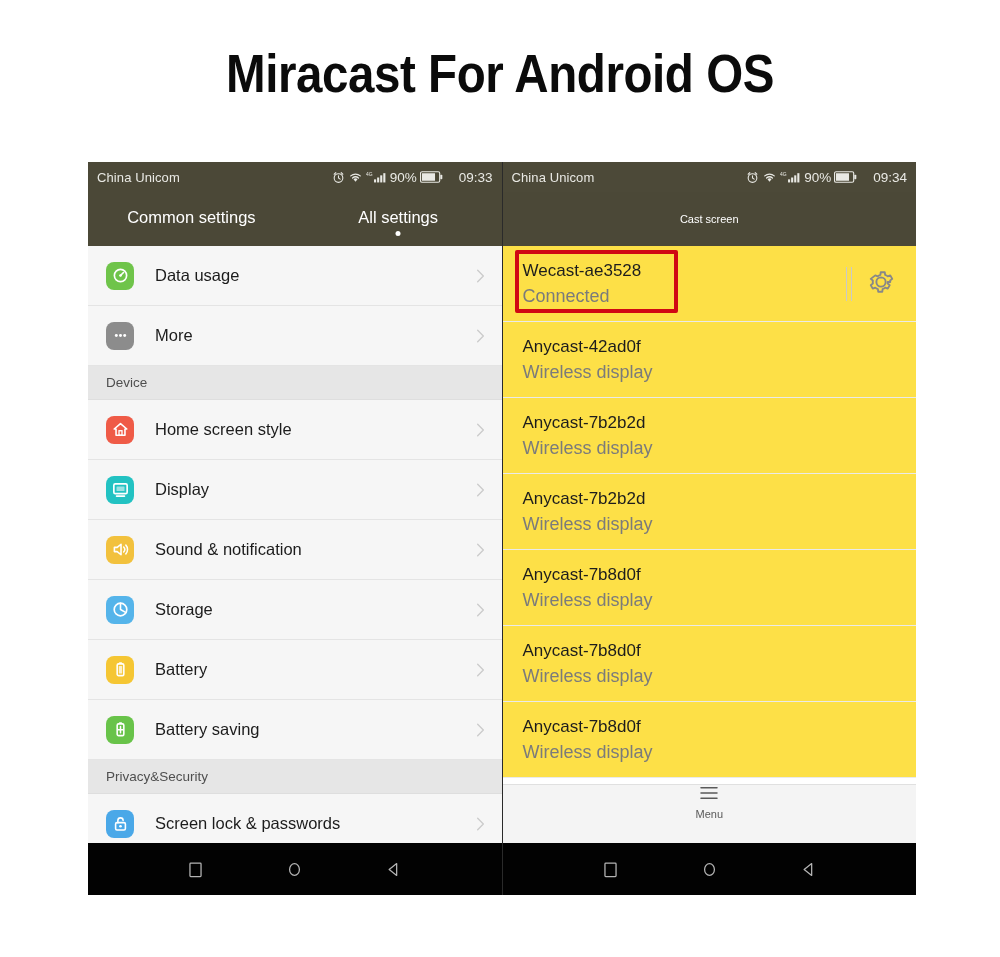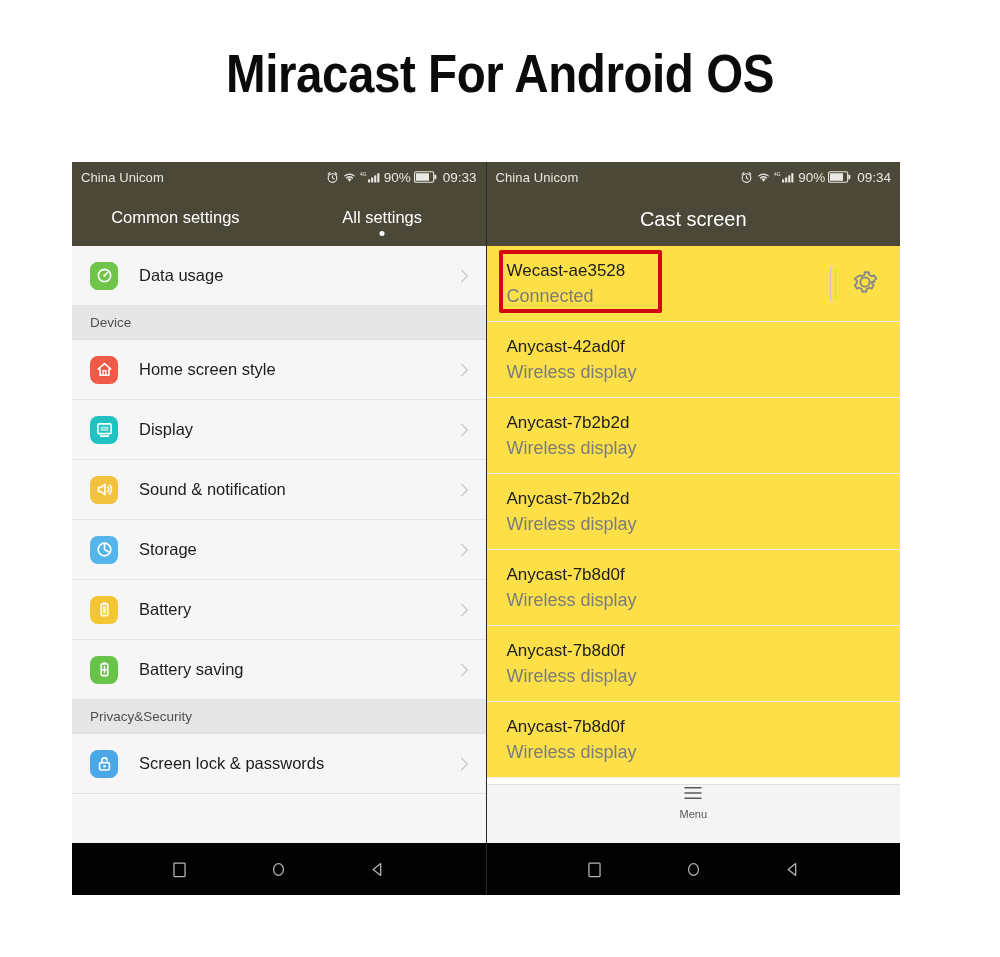--- a/index.html
+++ b/index.html
@@ -29,21 +29,21 @@
     letter-spacing: -0.5px;
     color: #0b0b0b;
     transform: scaleX(0.88);
     transform-origin: center center;
     white-space: nowrap;
   }
 
   
   #phones {
     position: absolute;
-    left: 72px;
+    left: 88px;
     top: 162px;
     width: 828px;
     height: 733px;
     display: flex;
     background: #000;
   }
   .phone {
     width: 414px;
     height: 733px;
     position: relative;
@@ -69,21 +69,21 @@
   .phone.right .statusbar { background: #4c4938; }
   .carrier { flex: 0 0 auto; letter-spacing: 0.1px; }
   .status-icons {
     margin-left: auto;
     display: flex;
     align-items: center;
     gap: 3px;
   }
   .status-icons svg { display: block; }
   .pct { font-size: 13.5px; letter-spacing: 0; }
-  .clock { font-size: 13.5px; margin-left: 3px; }
+  .clock { font-size: 13.5px; margin-left: 13px; }
 
   
   .titlebar {
     height: 54px;
     background: #4b4837;
     flex: 0 0 auto;
     position: relative;
     display: flex;
     align-items: center;
     justify-content: center;
@@ -113,21 +113,21 @@
     bottom: 10px;
     left: 50%;
     transform: translateX(-50%);
     width: 5px;
     height: 5px;
     border-radius: 50%;
     background: #ffffff;
   }
   .screen-title {
     color: #ffffff;
-    font-size: 20px;
+    font-size: 11px;
     text-align: center;
     width: 100%;
   }
 
   
   .list {
     flex: 1 1 auto;
     background: #f6f6f6;
     overflow: hidden;
     position: relative;
@@ -338,20 +338,33 @@
               <circle cx="12" cy="12" r="7" fill="none" stroke="#ffffff" stroke-width="1.9"></circle>
               <path d="M12 12l3.4-3.4" stroke="#ffffff" stroke-width="1.9" stroke-linecap="round"></path>
               <circle cx="12" cy="12" r="1.5" fill="#ffffff"></circle>
             </svg>
           </span>
           <span class="label">Data usage</span>
           <svg class="chev" viewBox="0 0 24 24">
             <path d="M8.5 3.5L17 12l-8.5 8.5" fill="none" stroke="#9a9a9a" stroke-width="2.1" stroke-linecap="round" stroke-linejoin="round"></path>
           </svg>
         </div>
+        <div class="settings-row">
+          <span class="ico" style="background: rgb(140, 140, 140);">
+            <svg width="21" height="21" viewBox="0 0 24 24">
+              <circle cx="7.2" cy="12" r="1.7" fill="#ffffff"></circle>
+              <circle cx="12" cy="12" r="1.7" fill="#ffffff"></circle>
+              <circle cx="16.8" cy="12" r="1.7" fill="#ffffff"></circle>
+            </svg>
+          </span>
+          <span class="label">More</span>
+          <svg class="chev" viewBox="0 0 24 24">
+            <path d="M8.5 3.5L17 12l-8.5 8.5" fill="none" stroke="#9a9a9a" stroke-width="2.1" stroke-linecap="round" stroke-linejoin="round"></path>
+          </svg>
+        </div>
         <div class="section-head">
           <span>Device</span>
         </div>
         <div class="settings-row">
           <span class="ico" style="background: rgb(239, 91, 71);">
             <svg width="21" height="21" viewBox="0 0 24 24">
               <path d="M12 5.2L4.8 11.4h2.1v7.2h10.2v-7.2h2.1z" fill="none" stroke="#ffffff" stroke-width="1.8" stroke-linejoin="round"></path>
               <rect x="10.3" y="13.4" width="3.4" height="5.2" fill="none" stroke="#ffffff" stroke-width="1.5"></rect>
             </svg>
           </span>

